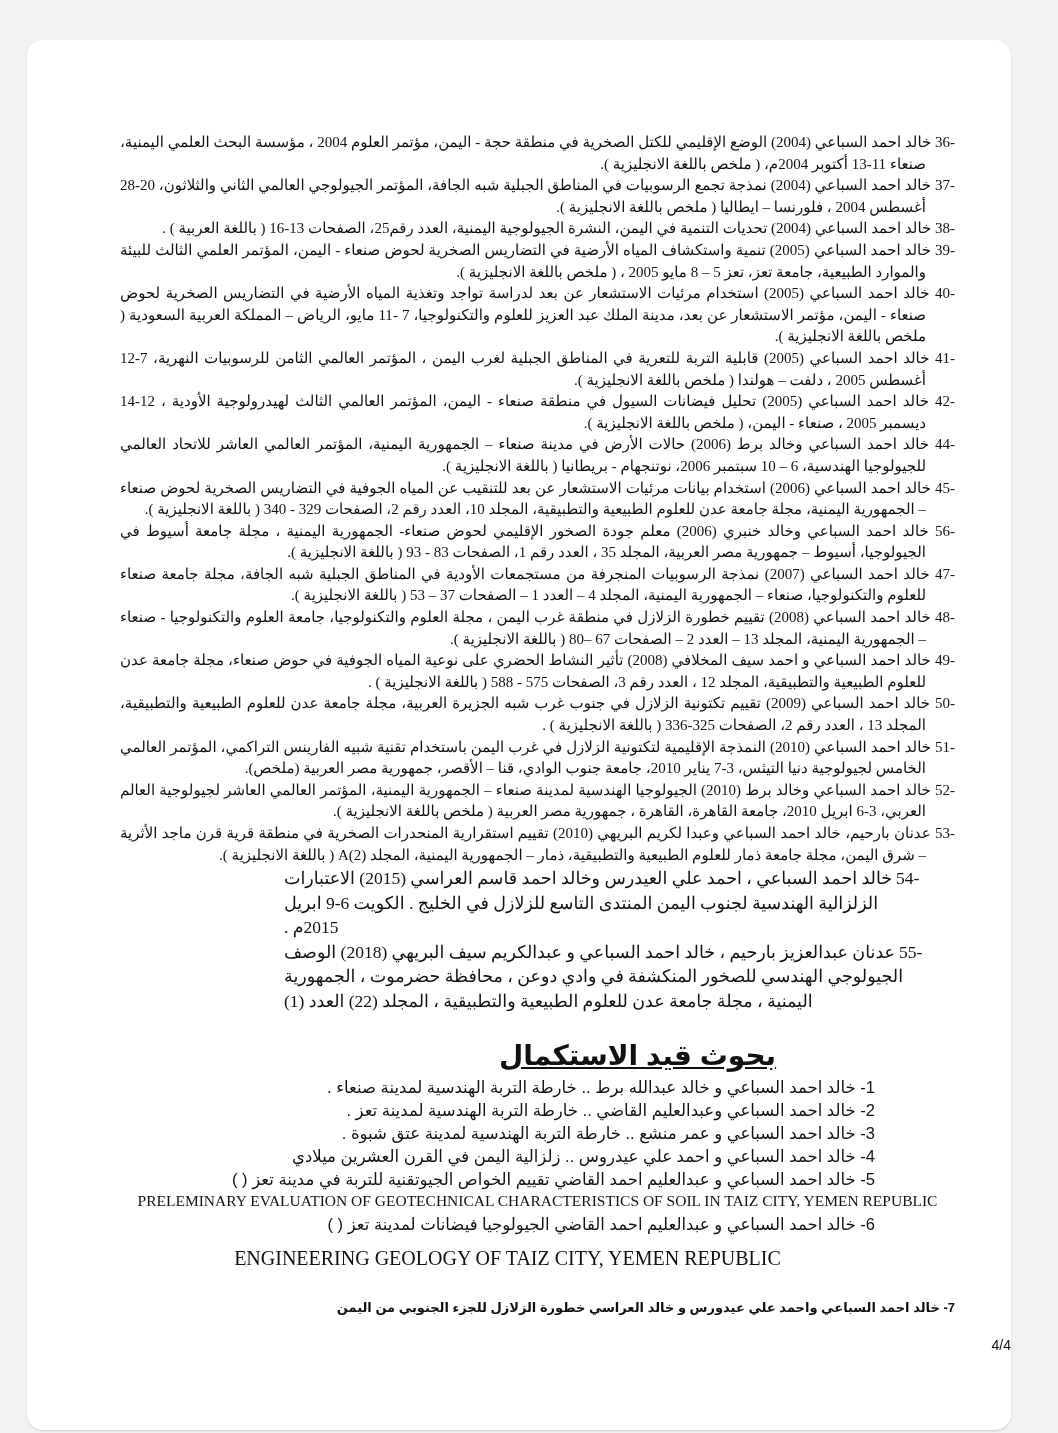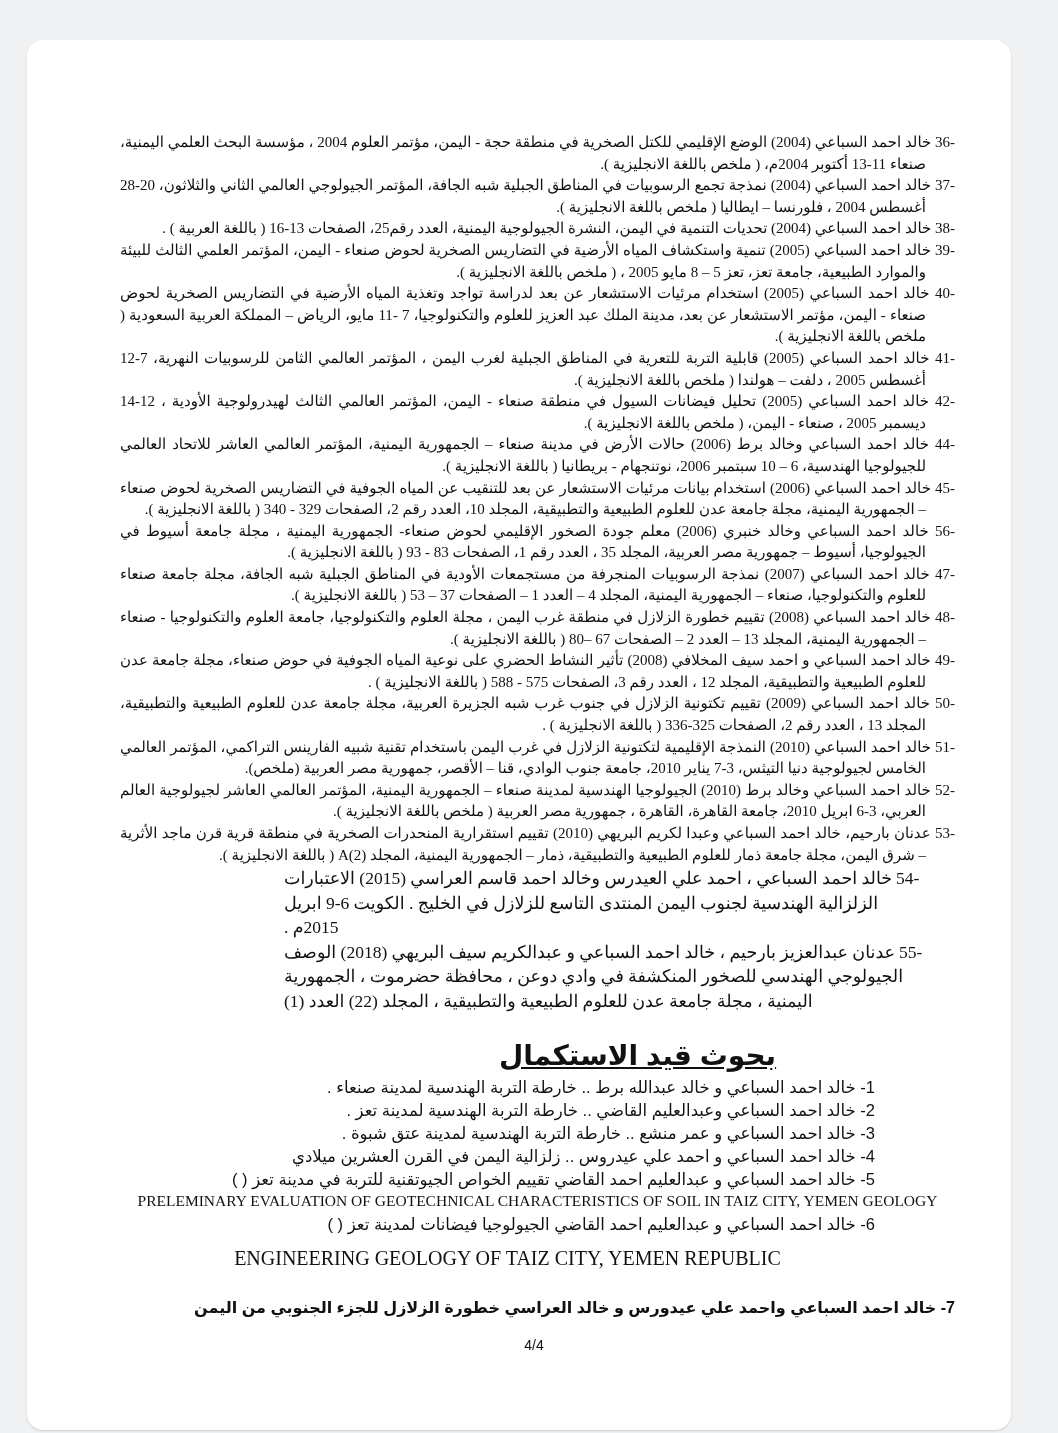--- a/index.html
+++ b/index.html
@@ -23,22 +23,22 @@
     text-align:center; font-family:"Liberation Sans", "DejaVu Sans", sans-serif;
     font-weight:bold; font-size:28px; text-decoration:underline; margin:26px 0 4px 0;
     padding-left:200px;
   }
   .pending { font-family:"Liberation Sans", "DejaVu Sans", sans-serif; font-size:16.5px; line-height:23px; margin:0 80px 0 0; }
   .eng {
     direction:ltr; text-align:center; font-family:"Liberation Serif", serif;
     font-size:15.5px; line-height:20px; margin:0 0 2px 0;
   }
   .eng.bold { font-weight:normal; font-size:20px; margin-top:12px; padding-right:60px; }
-  .pending.bold { font-weight:bold; font-size:16px; margin:28px 0 0 0; text-align:right; padding-right:0; }
-  .footer { position:absolute; left:0; right:0; top:1297px; text-align:center; font-size:14px; font-family:"Liberation Sans", sans-serif; padding-left:30px; }
+  .pending.bold { font-weight:bold; font-size:13px; margin:28px 0 0 0; text-align:right; padding-right:0; }
+  .footer { position:absolute; left:0; right:0; top:1297px; text-align:right; font-size:14px; font-family:"Liberation Sans", sans-serif; padding-left:30px; }
 </style>
 </head>
 <body>
 
 <div class="page">
   <div class="content">
     <div id="refs">
         <p class="ref"><span class="num">-36</span> <span class="txt">خالد احمد السباعي  (2004) الوضع الإقليمي للكتل الصخرية في منطقة حجة - اليمن، مؤتمر العلوم 2004 ، مؤسسة البحث العلمي اليمنية، صنعاء 11-13 أكتوبر 2004م، ( ملخص باللغة الانجليزية ).</span></p>
         <p class="ref"><span class="num">-37</span> <span class="txt">خالد احمد السباعي  (2004) نمذجة تجمع الرسوبيات في المناطق الجبلية شبه الجافة، المؤتمر الجيولوجي العالمي الثاني والثلاثون،  20-28 أغسطس 2004 ،  فلورنسا – ايطاليا ( ملخص باللغة الانجليزية ).</span></p>
         <p class="ref"><span class="num">-38</span> <span class="txt">خالد احمد السباعي  (2004)  تحديات التنمية في اليمن، النشرة الجيولوجية اليمنية، العدد رقم25، الصفحات 13-16 ( باللغة العربية ) .</span></p>
@@ -61,20 +61,20 @@
         <p class="ref big"><span class="num">-54</span><span class="txt">خالد احمد السباعي ، احمد علي العيدرس وخالد احمد قاسم العراسي (2015) الاعتبارات الزلزالية الهندسية لجنوب اليمن المنتدى التاسع للزلازل في الخليج . الكويت 6-9 ابريل 2015م .</span></p>
         <p class="ref big"><span class="num">-55</span><span class="txt">عدنان عبدالعزيز بارحيم ، خالد احمد السباعي  و  عبدالكريم سيف البريهي (2018) الوصف الجيولوجي الهندسي للصخور  المنكشفة في وادي دوعن ، محافظة حضرموت ، الجمهورية اليمنية ، مجلة جامعة عدن للعلوم الطبيعية والتطبيقية ، المجلد (22) العدد (1)</span></p>
       </div>
     <div class="section-title">بحوث قيد الاستكمال</div>
     <div id="pending">
         <p class="pending"><span class="num" style="unicode-bidi: isolate;">1-</span><span class="txt"> خالد احمد السباعي و خالد عبدالله برط .. خارطة التربة الهندسية لمدينة صنعاء .</span></p>
         <p class="pending"><span class="num" style="unicode-bidi: isolate;">2-</span><span class="txt"> خالد احمد السباعي وعبدالعليم القاضي .. خارطة التربة الهندسية لمدينة تعز .</span></p>
         <p class="pending"><span class="num" style="unicode-bidi: isolate;">3-</span><span class="txt"> خالد احمد السباعي و عمر منشع .. خارطة التربة الهندسية لمدينة عتق شبوة .</span></p>
         <p class="pending"><span class="num" style="unicode-bidi: isolate;">4-</span><span class="txt"> خالد احمد السباعي و احمد علي عيدروس .. زلزالية اليمن في القرن العشرين ميلادي</span></p>
         <p class="pending"><span class="num" style="unicode-bidi: isolate;">5-</span><span class="txt"> خالد احمد السباعي و  عبدالعليم احمد القاضي تقييم الخواص الجيوتقنية للتربة في مدينة تعز ( )</span></p>
-        <p class="eng">PRELEMINARY EVALUATION OF GEOTECHNICAL CHARACTERISTICS OF SOIL IN TAIZ CITY,  YEMEN GEOLOGY</p>
+        <p class="eng">PRELEMINARY EVALUATION OF GEOTECHNICAL CHARACTERISTICS OF SOIL IN TAIZ CITY,  YEMEN REPUBLIC</p>
         <p class="pending"><span class="num" style="unicode-bidi: isolate;">6-</span><span class="txt"> خالد احمد السباعي و  عبدالعليم احمد القاضي الجيولوجيا فيضانات لمدينة تعز ( )</span></p>
         <p class="eng bold">ENGINEERING GEOLOGY OF TAIZ CITY, YEMEN REPUBLIC</p>
         <p class="pending bold"><span class="num" style="unicode-bidi: isolate;">7-</span><span class="txt"> خالد احمد السباعي واحمد علي عيدورس و خالد العراسي خطورة الزلازل للجزء الجنوبي من اليمن</span></p>
       </div>
   </div>
   <div class="footer">4/4</div>
 </div>
 
 </body></html>

